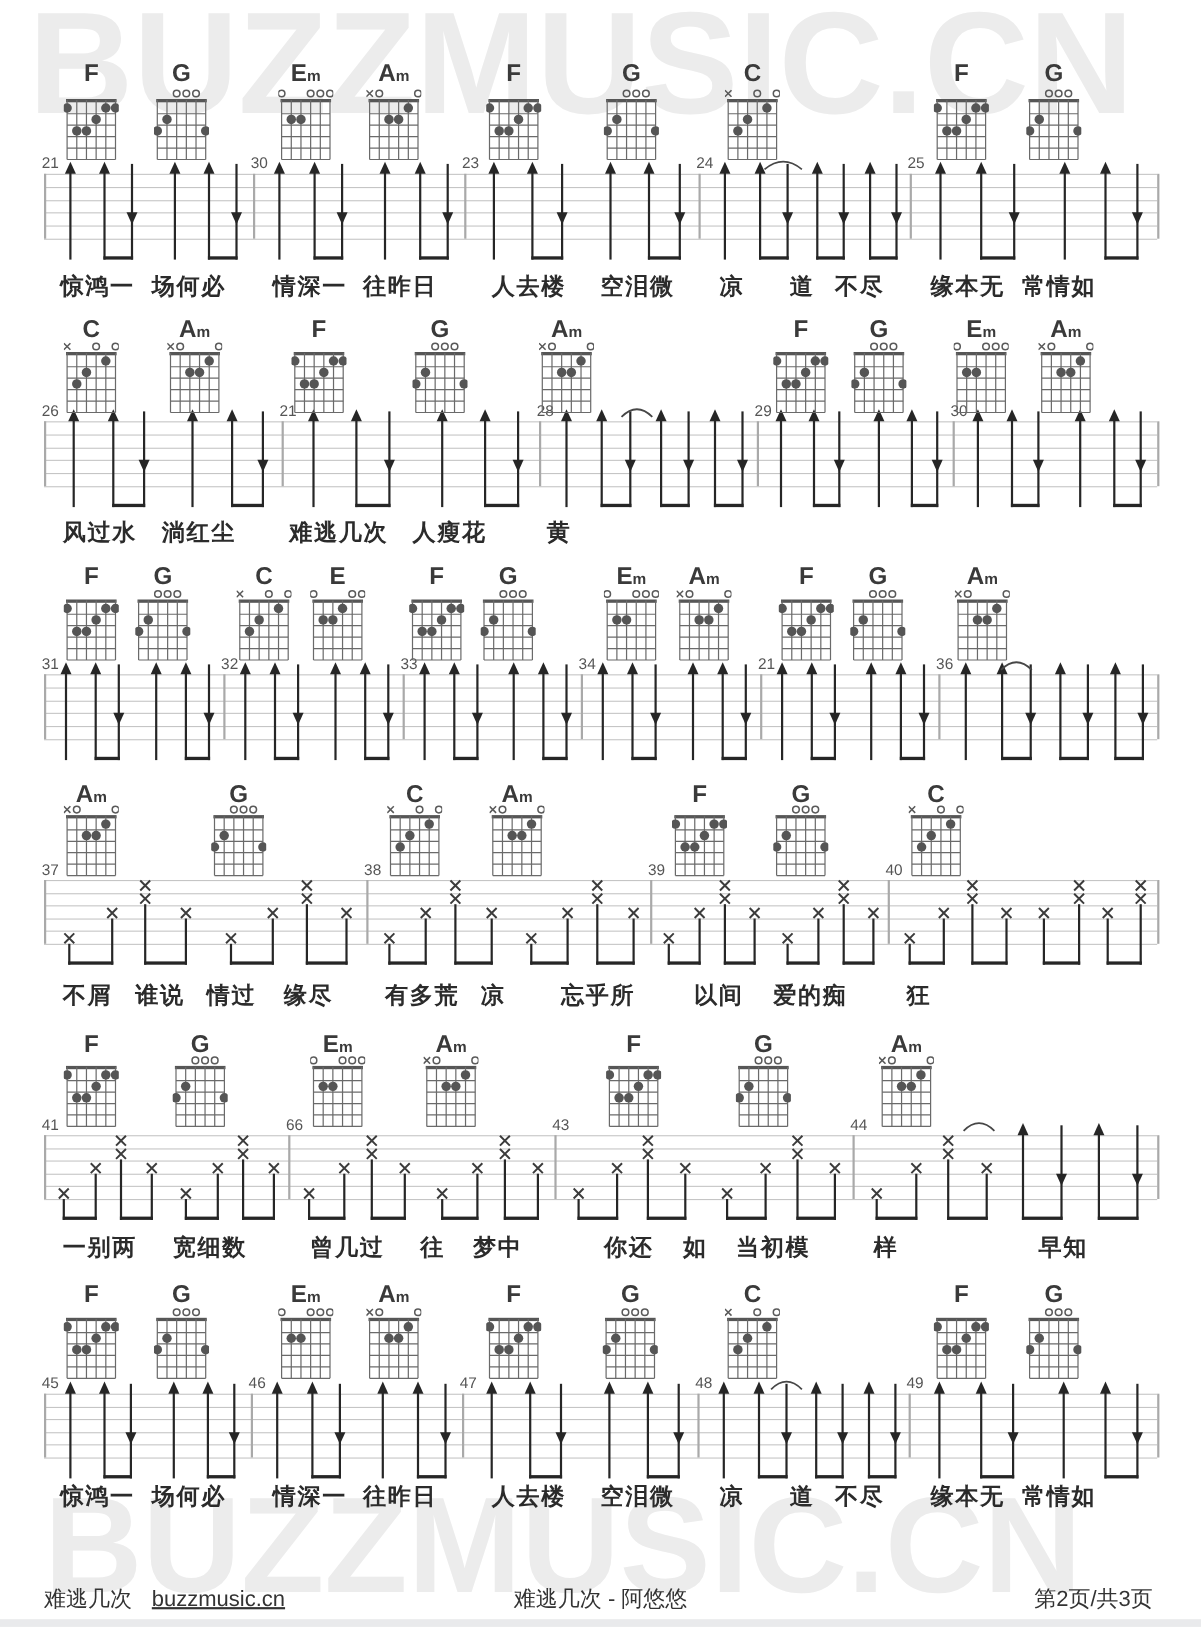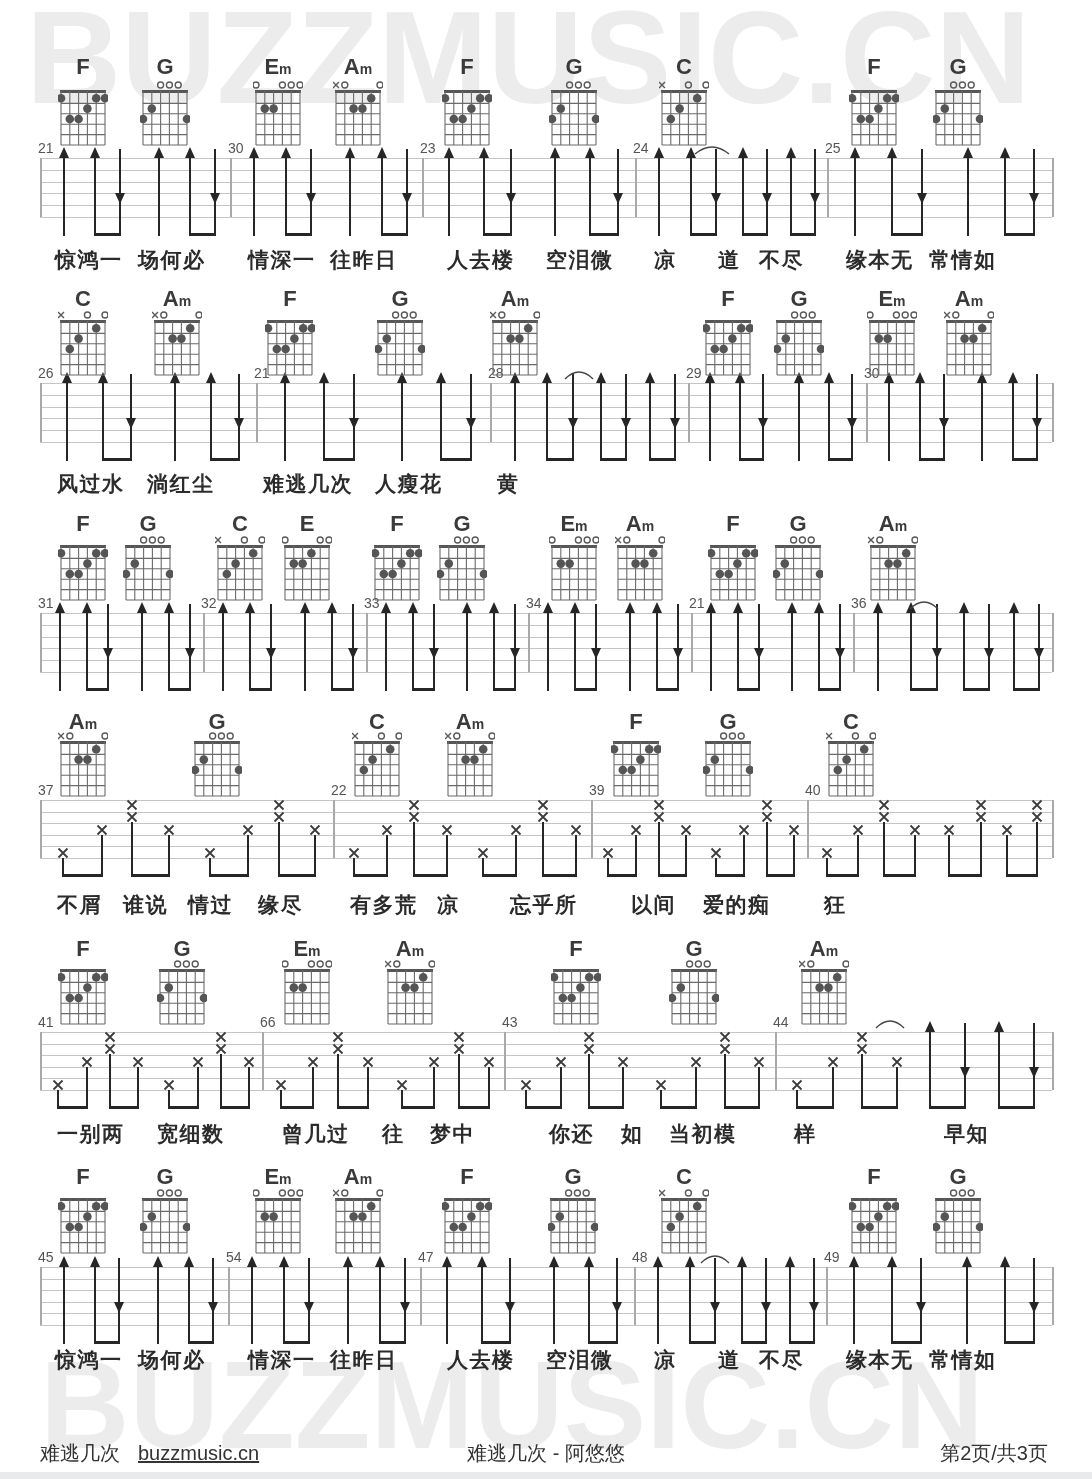--- a/index.html
+++ b/index.html
@@ -963,21 +963,21 @@
       <div class="sline" style="left:40px;top:823.2px;width:1012px"></div>
       <div class="sline" style="left:40px;top:834.8px;width:1012px"></div>
       <div class="sline" style="left:40px;top:846.4px;width:1012px"></div>
       <div class="sline" style="left:40px;top:858.0px;width:1012px"></div>
       <div class="bline" style="left:40px;top:800px;height:58px"></div>
       <div class="bline" style="left:333px;top:800px;height:58px"></div>
       <div class="bline" style="left:591px;top:800px;height:58px"></div>
       <div class="bline" style="left:807px;top:800px;height:58px"></div>
       <div class="bline" style="left:1052px;top:800px;height:58px"></div>
       <div class="mnum" style="left:38px;top:782px">37</div>
-      <div class="mnum" style="left:331px;top:782px">22</div>
+      <div class="mnum" style="left:331px;top:782px">38</div>
       <div class="mnum" style="left:589px;top:782px">39</div>
       <div class="mnum" style="left:805px;top:782px">40</div>
       <svg class="xm" style="left:57.44px;top:847.36px" width="12" height="12" viewBox="0 0 12 12">
         <path d="M1.5 1.5 L10.5 10.5 M10.5 1.5 L1.5 10.5" stroke="#3c3c3c" stroke-width="1.8" fill="none"></path>
       </svg>
       <div class="stem" style="left:62.44px;top:858.36px;height:18.639999999999986px"></div>
       <svg class="xm" style="left:95.53px;top:824.16px" width="12" height="12" viewBox="0 0 12 12">
         <path d="M1.5 1.5 L10.5 10.5 M10.5 1.5 L1.5 10.5" stroke="#3c3c3c" stroke-width="1.8" fill="none"></path>
       </svg>
       <div class="stem" style="left:100.53px;top:835.16px;height:41.84000000000003px"></div>
@@ -1639,21 +1639,21 @@
       <div class="sline" style="left:40px;top:1301.8px;width:1012px"></div>
       <div class="sline" style="left:40px;top:1313.4px;width:1012px"></div>
       <div class="sline" style="left:40px;top:1325.0px;width:1012px"></div>
       <div class="bline" style="left:40px;top:1267px;height:58px"></div>
       <div class="bline" style="left:228px;top:1267px;height:58px"></div>
       <div class="bline" style="left:420px;top:1267px;height:58px"></div>
       <div class="bline" style="left:634px;top:1267px;height:58px"></div>
       <div class="bline" style="left:826px;top:1267px;height:58px"></div>
       <div class="bline" style="left:1052px;top:1267px;height:58px"></div>
       <div class="mnum" style="left:38px;top:1249px">45</div>
-      <div class="mnum" style="left:226px;top:1249px">54</div>
+      <div class="mnum" style="left:226px;top:1249px">46</div>
       <div class="mnum" style="left:418px;top:1249px">47</div>
       <div class="mnum" style="left:632px;top:1249px">48</div>
       <div class="mnum" style="left:824px;top:1249px">49</div>
       <div class="ahead-up" style="left:58.5px;top:1256px"></div>
       <div class="stem" style="left:62.5px;top:1265px;height:79px"></div>
       <div class="ahead-up" style="left:89.52px;top:1256px"></div>
       <div class="stem" style="left:93.52px;top:1265px;height:79px"></div>
       <div class="stem" style="left:117.96px;top:1258px;height:86px"></div>
       <div class="ahead-down" style="left:113.96px;top:1301.8px"></div>
       <div class="beam" style="left:93.52px;top:1341px;width:26.439999999999998px"></div>

